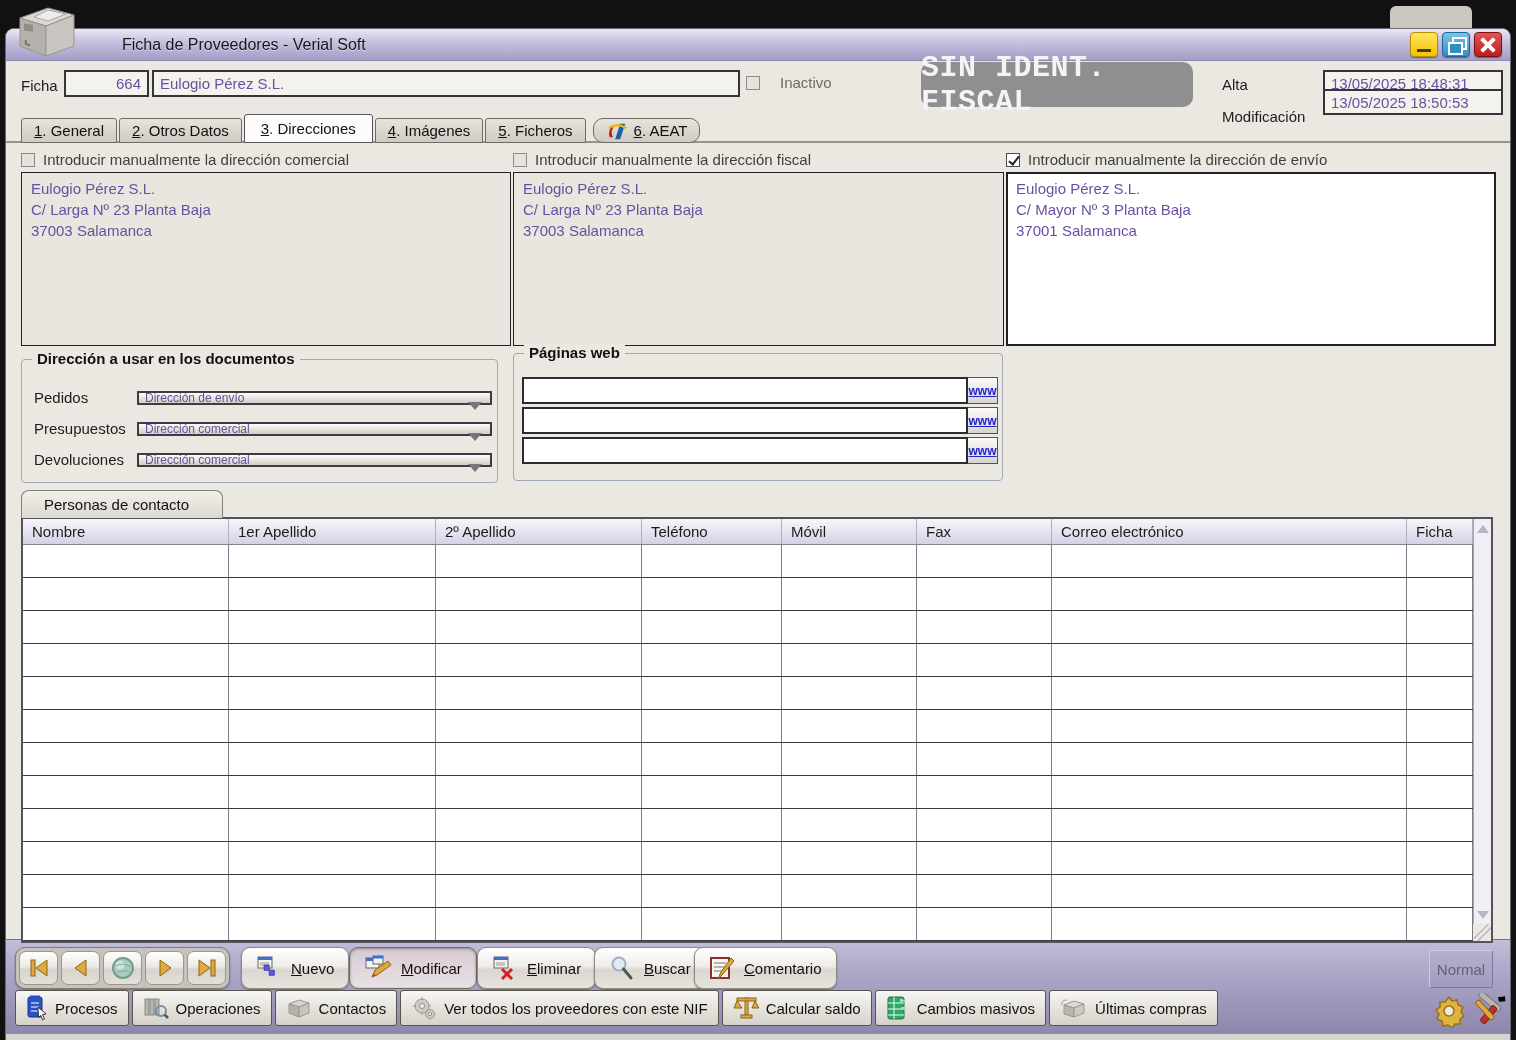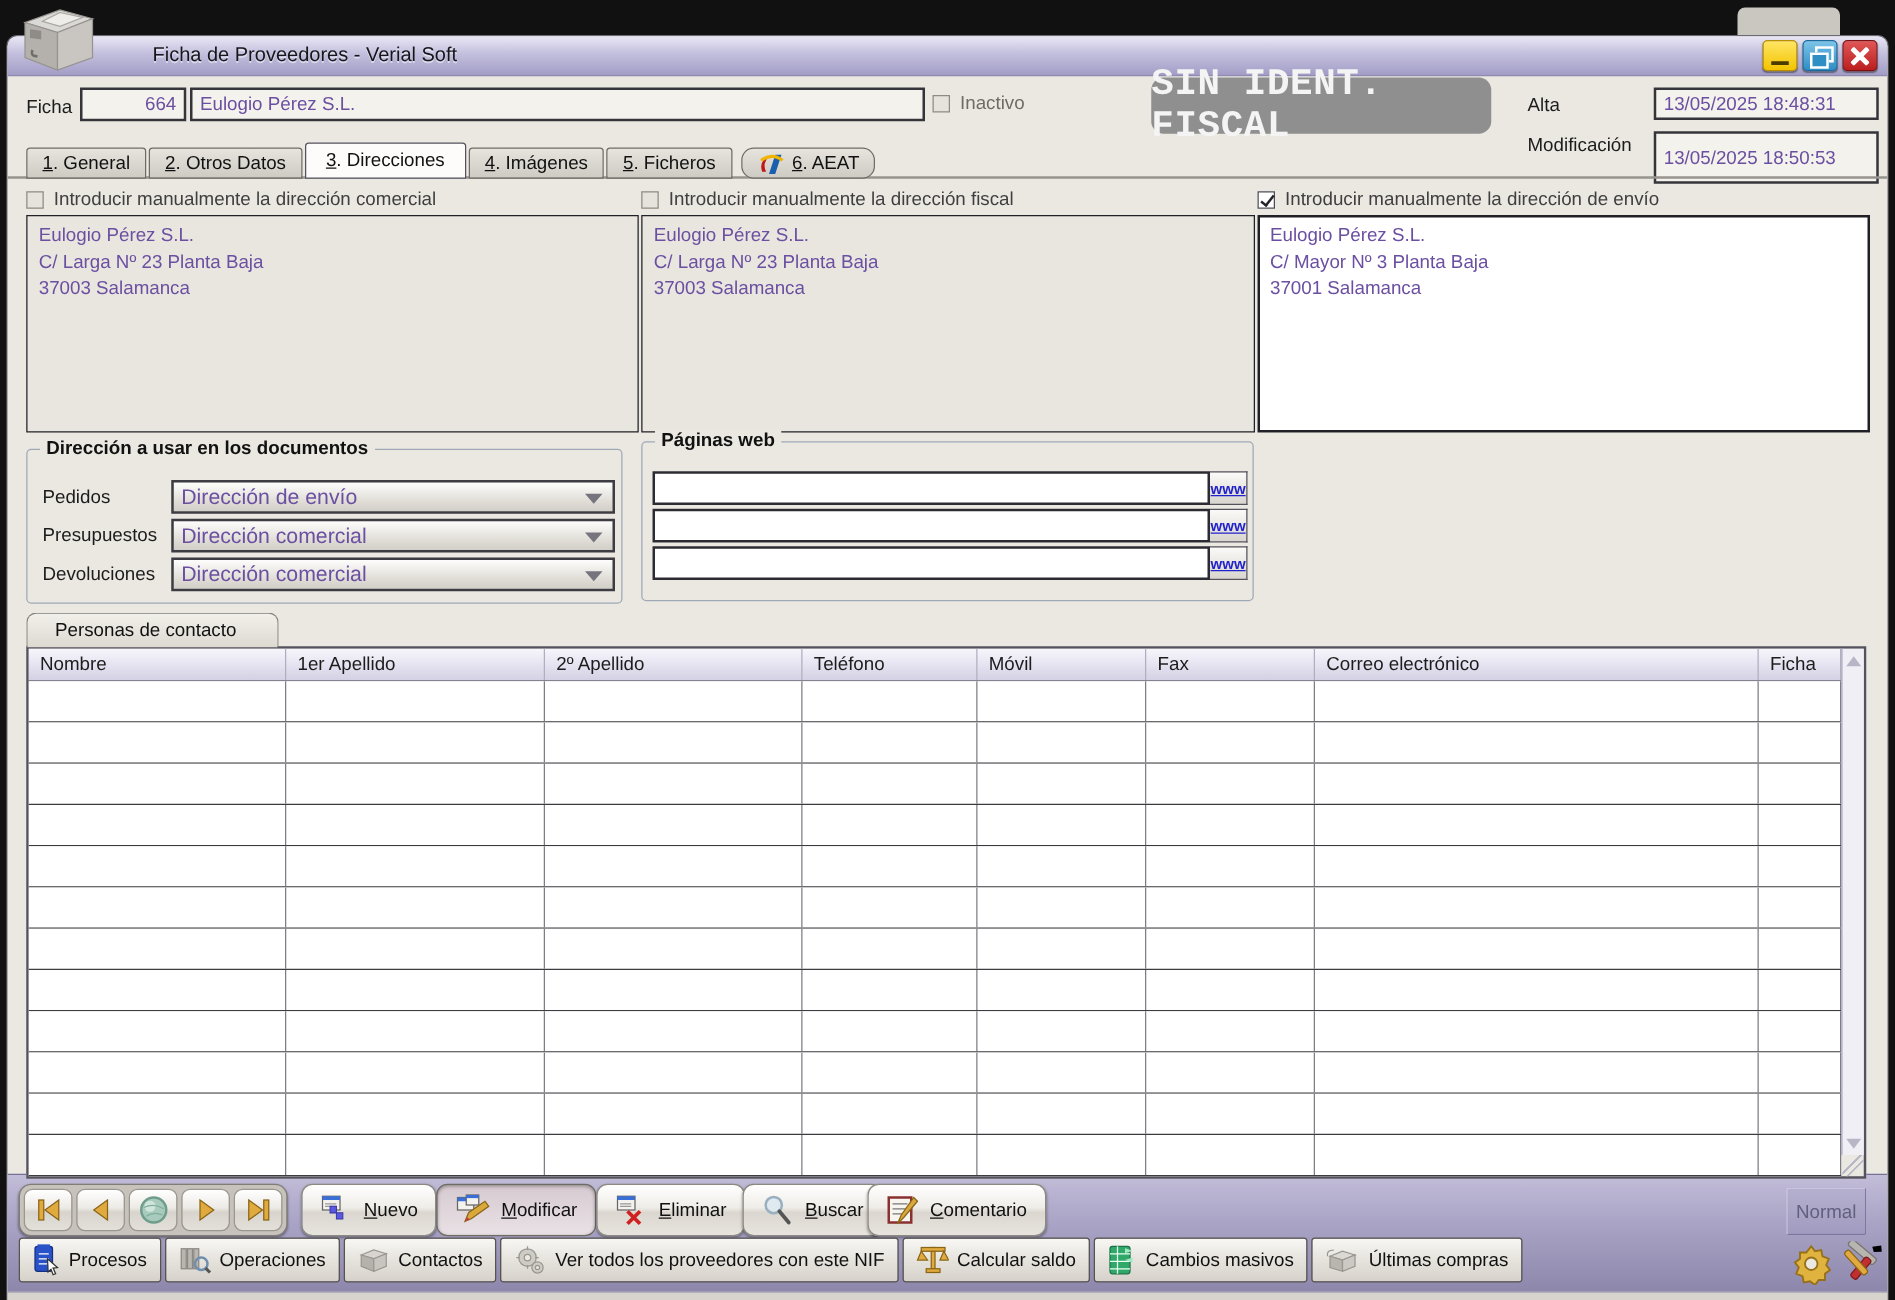--- a/index.html
+++ b/index.html
@@ -35,27 +35,27 @@
   
   .lab{font-size:15px;color:#1c1c1c;}
   .field{background:#f4f2ed;border:2px solid #34343a;font-size:15px;color:#6b4fa1;display:flex;align-items:center;padding:0 6px;}
   .hdr-ficha-label{position:absolute;left:15px;top:48px;}
   .hdr-ficha-num{position:absolute;left:58px;top:41px;width:85px;height:27px;justify-content:flex-end;padding-left:40px;}
   .hdr-name{position:absolute;left:146px;top:41px;width:588px;height:27px;}
   .chk{width:14px;height:14px;border:1px solid #8e8b85;background:#e6e3dd;position:relative;}
   .chk.on{background:#fff;border-color:#4c4c55;}
   .chk.on::after{content:"";position:absolute;left:4px;top:0px;width:4px;height:9px;border:solid #24242c;border-width:0 2px 2px 0;transform:rotate(38deg);}
   .hdr-inactivo{position:absolute;left:740px;top:45px;display:flex;align-items:center;gap:8px;}
-  .hdr-inactivo .lab{color:#6e6c66;}
+  .hdr-inactivo .lab{color:#6e6c66;margin-left:12px;}
   .watermark{position:absolute;left:915px;top:33px;width:272px;height:45px;background:#8f8f8f;border-radius:10px;
     color:#f4f4f4;font-size:30px;font-weight:bold;display:flex;align-items:center;justify-content:center;letter-spacing:.5px;font-family:Liberation Mono, monospace;}
   .hdr-alta-label{position:absolute;left:1216px;top:47px;}
   .hdr-alta{position:absolute;left:1317px;top:41px;width:180px;height:26px;border-width:2px;}
   .hdr-mod-label{position:absolute;left:1216px;top:79px;}
-  .hdr-mod{position:absolute;left:1317px;top:76px;width:180px;height:42px;border-width:2px;}
+  .hdr-mod{position:absolute;left:1317px;top:60px;width:180px;height:26px;border-width:2px;}
 
   
   .tabline{position:absolute;left:0;right:0;top:112px;height:2px;background:#97948e;z-index:1;}
   .tabs{position:absolute;left:15px;top:85px;display:flex;align-items:flex-end;z-index:3;}
   .tab{height:25px;display:flex;align-items:center;justify-content:center;gap:6px;font-size:15px;color:#111;
     background:linear-gradient(180deg,#e7e4de,#cecbc3);border:1px solid #6f6c66;border-left-width:1px;margin-right:2px;padding:0 12px;
     border-radius:3px 3px 0 0;}
   .tab.active{height:29px;background:#fdfcfa;border-color:#55525c;padding:0 16px;position:relative;z-index:4;}
   .tab.aeat{margin-left:5px;border-radius:10px;}
   .tab u,.btn1 u{text-decoration:underline;}
@@ -65,22 +65,22 @@
   .addr{position:absolute;top:143px;height:174px;border:1px solid #202026;background:#e9e6e0;padding:5px 9px;}
   .addr div{font-size:15px;color:#6b4fa1;line-height:21px;}
   .addr.editable{background:#fff;border-width:2px;padding:4px 8px;}
 
   
   .groupbox{position:absolute;border:1px solid #9fa8b6;border-radius:4px;}
   .groupbox .legend{position:absolute;top:-10px;left:10px;background:#ebe8e2;padding:0 5px;font-size:15px;font-weight:bold;color:#111;}
   .gb-doc{left:15px;top:330px;width:477px;height:124px;}
   .docrow{position:absolute;left:12px;height:27px;display:flex;align-items:center;}
   .docrow .lab{width:103px;}
-  .combo{width:355px;height:27px;border:2px solid #3c3c42;background:linear-gradient(180deg,#fdfdfc,#dedbd4 70%,#d2cfc8);
-    display:flex;align-items:center;position:relative;padding:0 6px;font-size:17px;color:#6b4fa1;}
+  .combo{width:355px;height:14px;border:2px solid #3c3c42;background:linear-gradient(180deg,#fdfdfc,#dedbd4 70%,#d2cfc8);
+    display:flex;align-items:center;position:relative;padding:0 6px;font-size:12px;color:#6b4fa1;}
   .combo .arrow{position:absolute;right:8px;top:9px;width:0;height:0;border-left:7px solid transparent;border-right:7px solid transparent;border-top:8px solid #76757d;}
   .gb-web{left:507px;top:324px;width:490px;height:128px;}
   .webrow{position:absolute;left:8px;display:flex;}
   .webinput{width:446px;height:27px;border:2px solid #2b2b31;background:#fff;font-size:15px;color:#6b4fa1;padding:0 5px;outline:none;font-family:inherit;}
   .wwwbtn{width:30px;height:27px;border:1px solid #55525c;border-left:none;background:linear-gradient(180deg,#fbfaf8,#d8d5ce);
     display:flex;align-items:center;justify-content:center;font-size:12px;font-weight:bold;color:#2222cc;text-decoration:underline;}
 
   
   .contacts-tab{position:absolute;left:15px;top:461px;width:202px;height:28px;background:linear-gradient(180deg,#f2f0ea,#dcd9d1);
     border:1px solid #84817b;border-bottom:none;border-radius:8px 8px 0 0;display:flex;align-items:center;padding-left:22px;font-size:15px;color:#111;z-index:2;}

